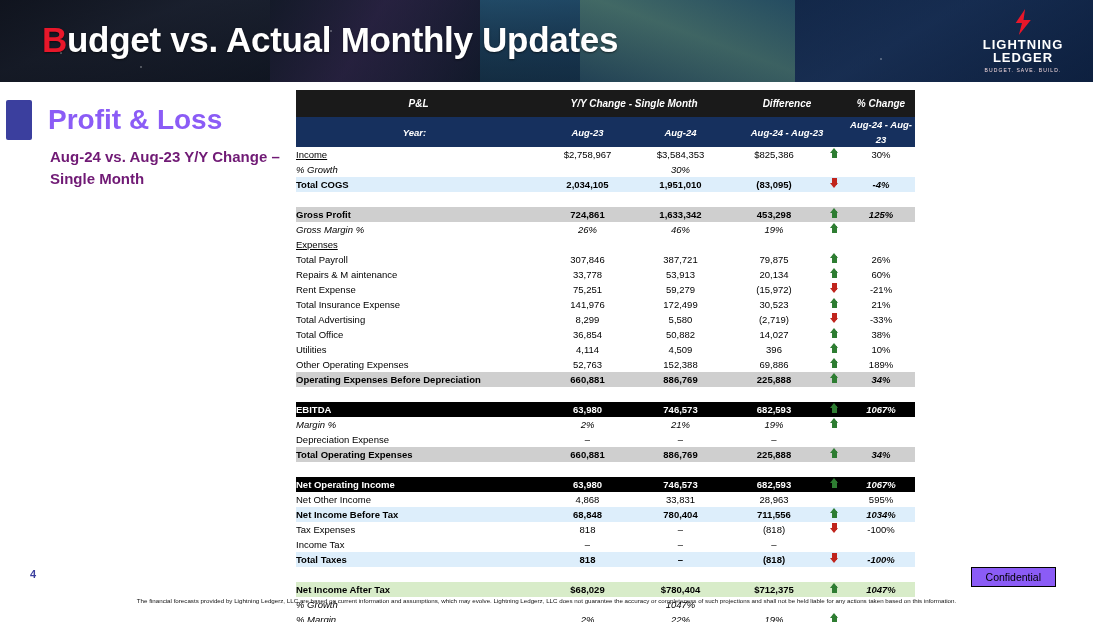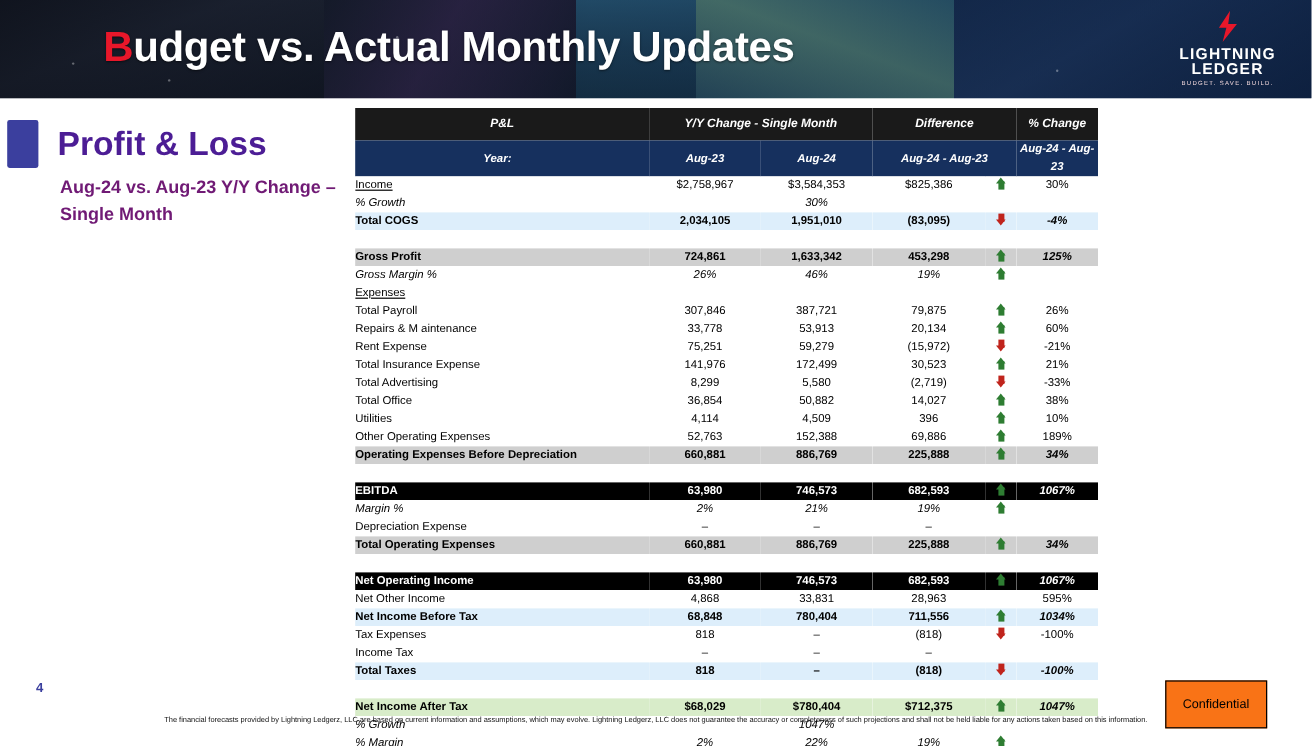--- a/index.html
+++ b/index.html
@@ -26,21 +26,20 @@
   .banner-overlay {
     position:absolute; inset:0;
     background:linear-gradient(90deg, rgba(12,16,26,.72) 0%, rgba(20,28,48,.42) 45%, rgba(13,30,60,.62) 100%);
   }
   .banner-speck { position:absolute; border-radius:50%; background:rgba(255,255,255,.35); }
   .banner-title {
     position:absolute; left:42px; top:20px;
     font-size:35px; font-weight:bold; color:#ffffff;
     letter-spacing:-0.3px; text-shadow:0 1px 2px rgba(0,0,0,.55);
     white-space:nowrap;
-    margin-left:44px;
   }
   .banner-title .hl { color:#e8172a; }
   .logo-box {
     position:absolute; right:14px; top:9px; width:112px; height:64px;
     display:flex; flex-direction:column; align-items:center; justify-content:center;
     color:#fff;
   }
   .logo-bolt {
     width:26px; height:28px; background:#e8172a;
     clip-path:polygon(58% 0%, 22% 54%, 46% 54%, 34% 100%, 80% 42%, 52% 42%);
@@ -50,21 +49,21 @@
   .logo-l2 { font-size:13px; font-weight:bold; letter-spacing:1px; line-height:14px; }
   .logo-l3 { font-size:5px; letter-spacing:1.1px; margin-top:2px; color:#f3d9dd; }
 
   
   .accent-bar {
     position:absolute; left:6px; top:100px; width:26px; height:40px;
     background:#3b3f9e; border-radius:2px;
   }
   .pl-title {
     position:absolute; left:48px; top:104px;
-    font-size:28px; font-weight:bold; color:#4c1d95;
+    font-size:28px; font-weight:bold; color:#8b5cf6;
   }
   .pl-sub {
     position:absolute; left:50px; top:146px; width:230px;
     font-size:15px; font-weight:bold; color:#701a75; line-height:22px;
   }
 
   
   .tbl {
     position:absolute; left:296px; top:90px;
     border-collapse:collapse;
@@ -126,22 +125,22 @@
     border-top:5px solid #c0241c;
   }
 
   
   .page-num {
     position:absolute; left:30px; top:568px;
     font-size:11px; color:#3b3f9e; font-weight:bold;
   }
   .conf-box {
     position:absolute; right:37px; top:567px;
-    border:1px solid #000; background:#f97316;
-    padding:13px 14px; font-size:10.5px; color:#000;
+    border:1px solid #000; background:#8b5cf6;
+    padding:3px 14px; font-size:10.5px; color:#000;
   }
   .disclaimer {
     position:absolute; left:0; right:0; top:596px;
     text-align:center; font-size:6.2px; color:#111;
     padding:0 40px; line-height:9px;
   }
 </style>
 </head>
 <body>
 

